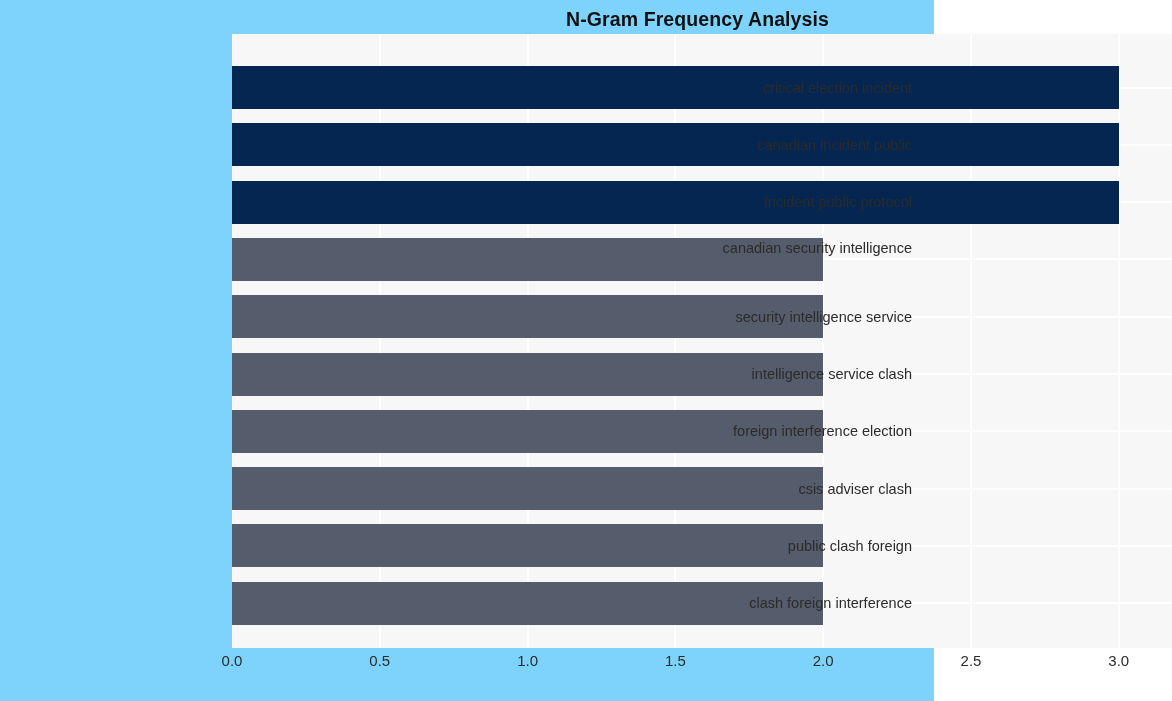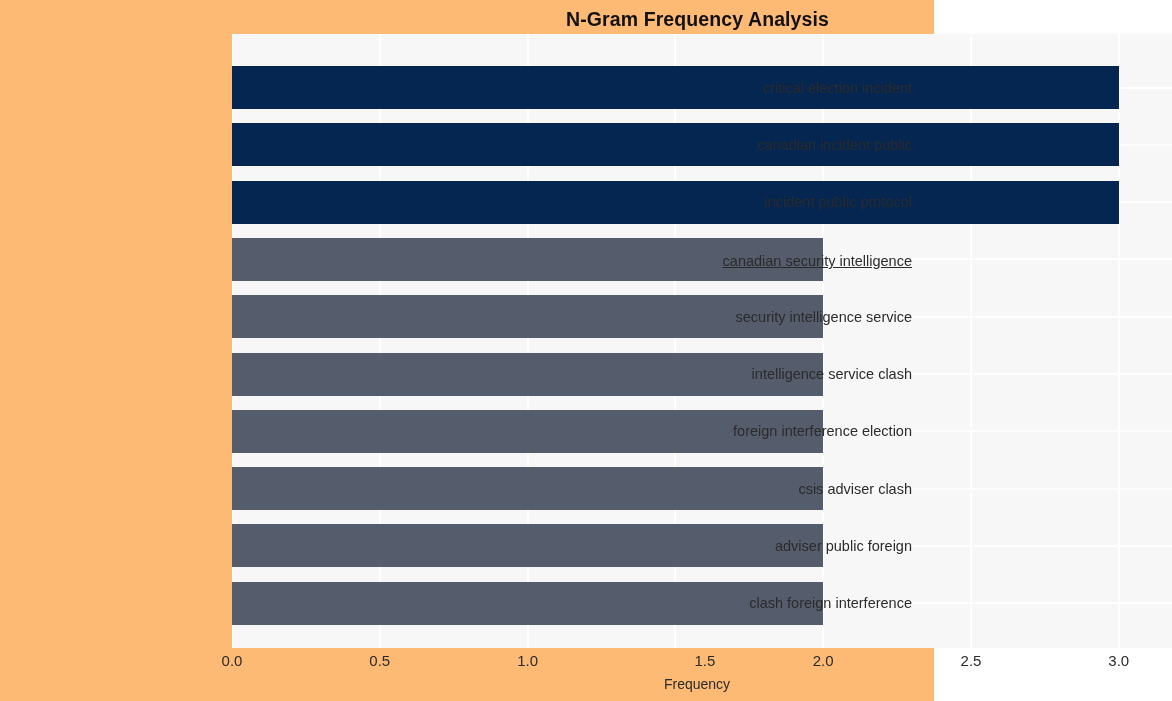--- a/index.html
+++ b/index.html
@@ -10,21 +10,21 @@
     width: 1172px;
     height: 701px;
     background: #ffffff;
     font-family: "Liberation Sans", sans-serif;
     overflow: hidden;
   }
   #figure {
     position: relative;
     width: 934px;
     height: 701px;
-    background: #fdba74;
+    background: #7dd3fc;
   }
   
   #chart-title {
     position: absolute;
     left: 0;
     top: 6px;
     width: 1395px;
     text-align: center;
     font-size: 19.5px;
     font-weight: bold;
@@ -135,33 +135,32 @@
         <div class="bar" title="csis adviser clash: 2" style="top: 433.1px; width: 591.195px; background: rgb(85, 92, 107);"></div>
         <div class="bar" title="adviser clash foreign: 2" style="top: 490.4px; width: 591.195px; background: rgb(85, 92, 107);"></div>
         <div class="bar" title="clash foreign interference: 2" style="top: 547.7px; width: 591.195px; background: rgb(85, 92, 107);"></div>
       </div>
   </div>
 
   <div id="ytick-labels">
       <div class="ytick" style="top: 78.5px;">critical election incident</div>
       <div class="ytick" style="top: 135.8px;">canadian incident public</div>
       <div class="ytick" style="top: 193.1px;">incident public protocol</div>
-      <div class="ytick" style="top: 252px; text-decoration: underline;">canadian security intelligence</div>
+      <div class="ytick" style="top: 239px;">canadian security intelligence</div>
       <div class="ytick" style="top: 307.7px;">security intelligence service</div>
       <div class="ytick" style="top: 365px;">intelligence service clash</div>
       <div class="ytick" style="top: 422.3px;">foreign interference election</div>
       <div class="ytick" style="top: 479.6px;">csis adviser clash</div>
-      <div class="ytick" style="top: 536.9px;">adviser public foreign</div>
+      <div class="ytick" style="top: 536.9px;">public clash foreign</div>
       <div class="ytick" style="top: 594.2px;">clash foreign interference</div>
     </div>
   <div id="xtick-labels">
       <div class="xtick" style="left: 232px;">0.0</div>
       <div class="xtick" style="left: 379.799px;">0.5</div>
       <div class="xtick" style="left: 527.597px;">1.0</div>
-      <div class="xtick" style="left: 675.396px; text-align: right;">1.5</div>
+      <div class="xtick" style="left: 675.396px;">1.5</div>
       <div class="xtick" style="left: 823.195px;">2.0</div>
       <div class="xtick" style="left: 970.994px;">2.5</div>
       <div class="xtick" style="left: 1118.79px;">3.0</div>
     </div>
 
-  <div id="xlabel">Frequency</div>
 
 </div>
 
 </body></html>

